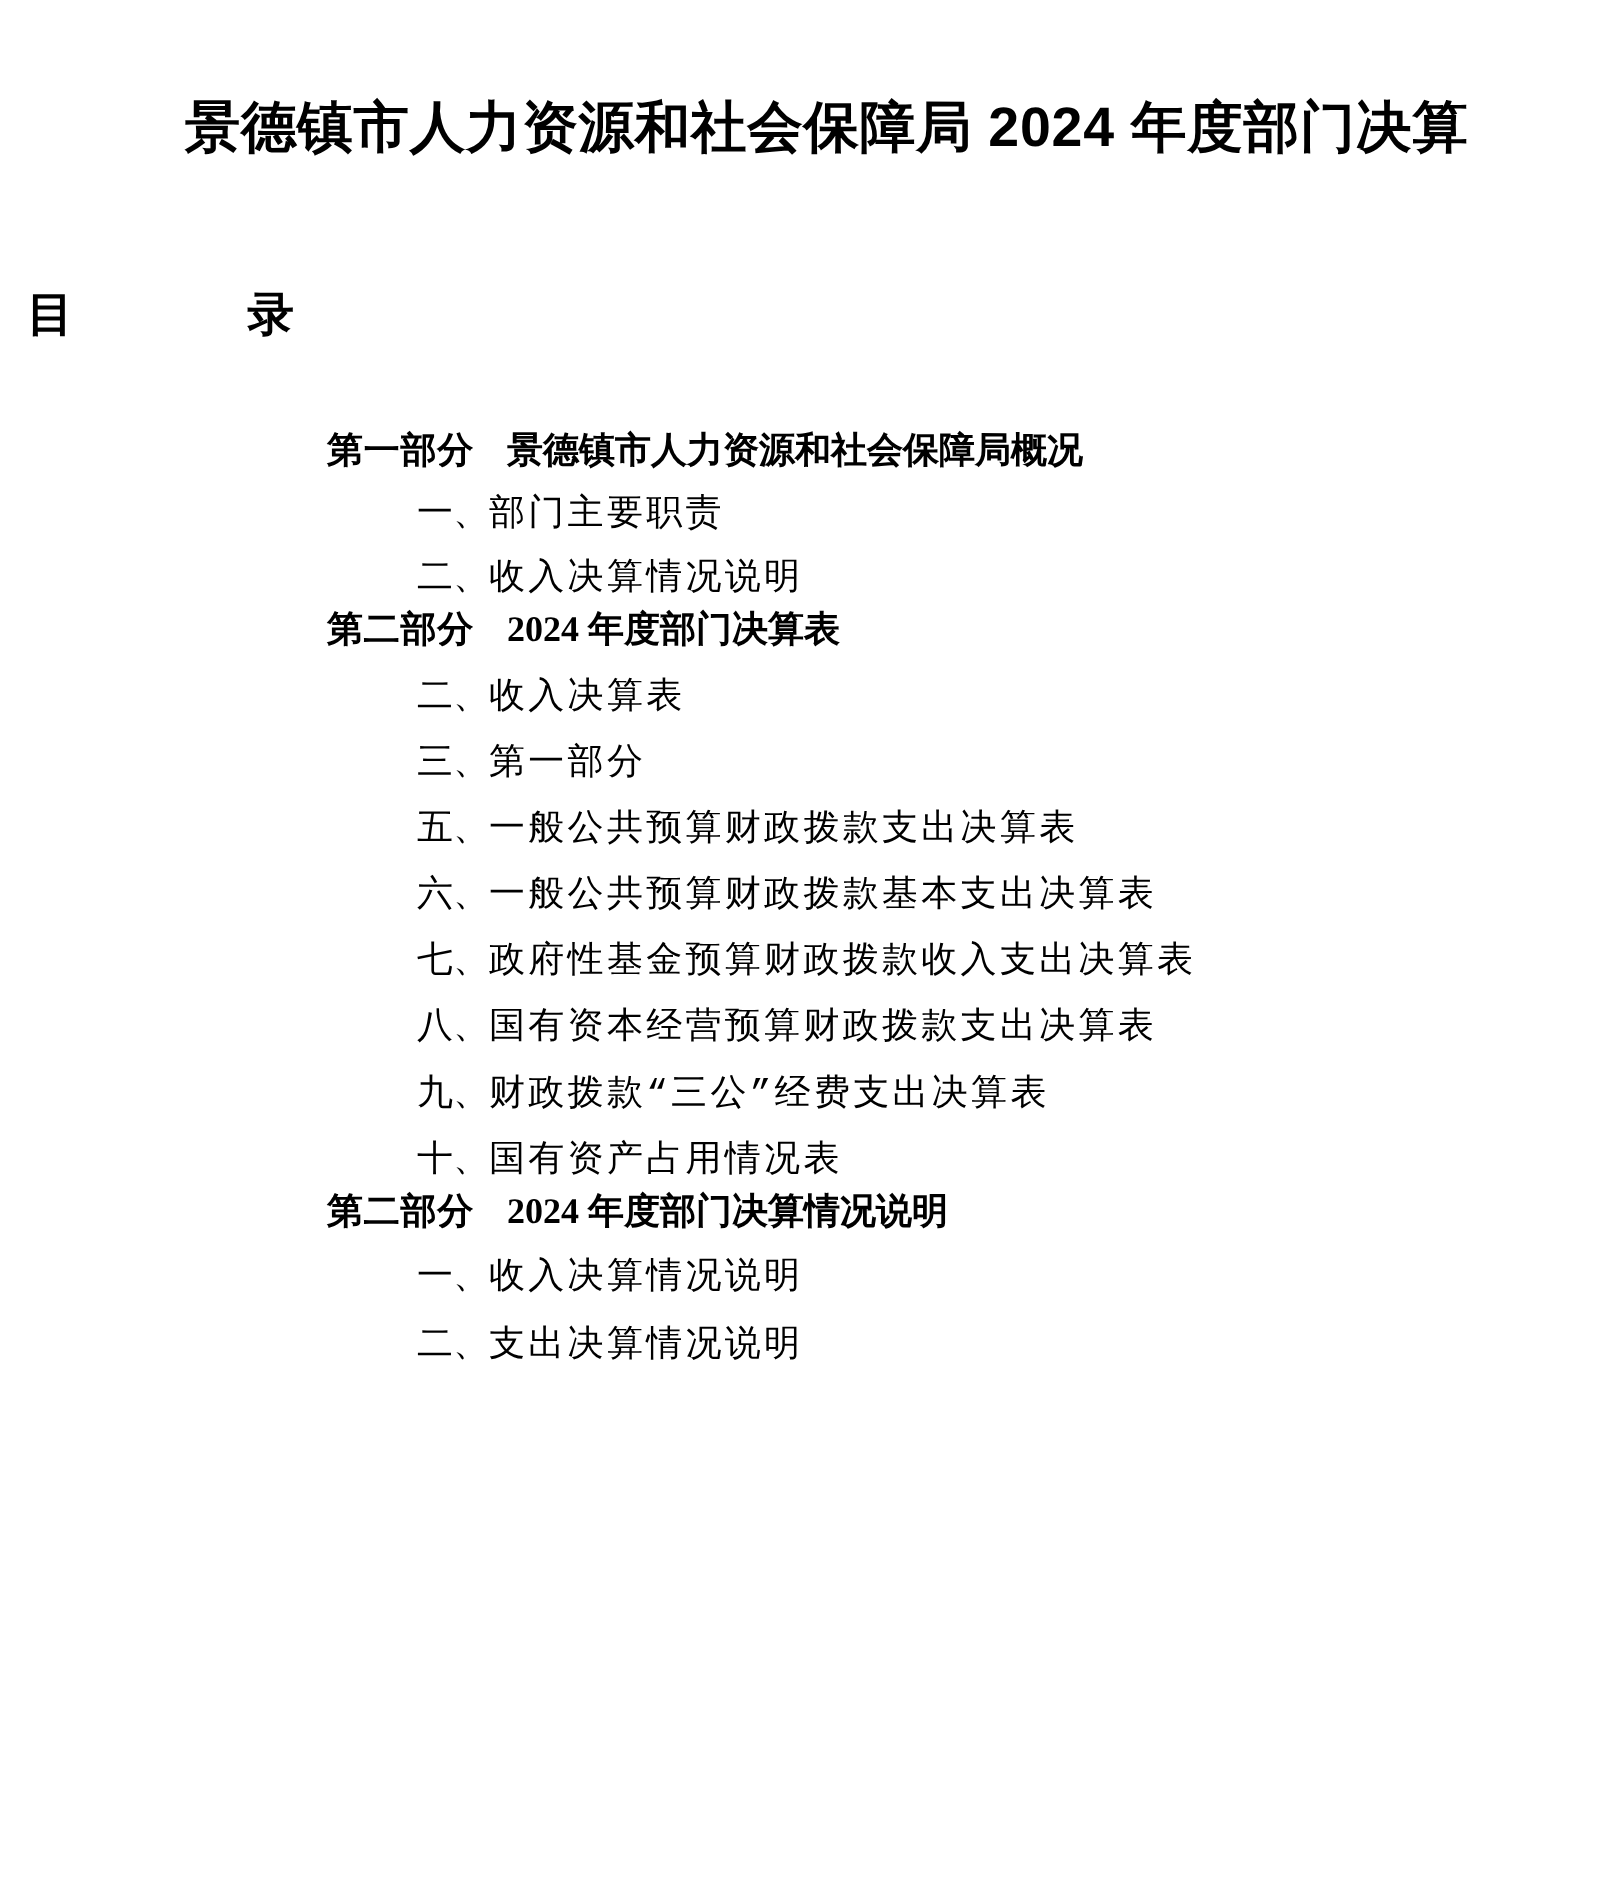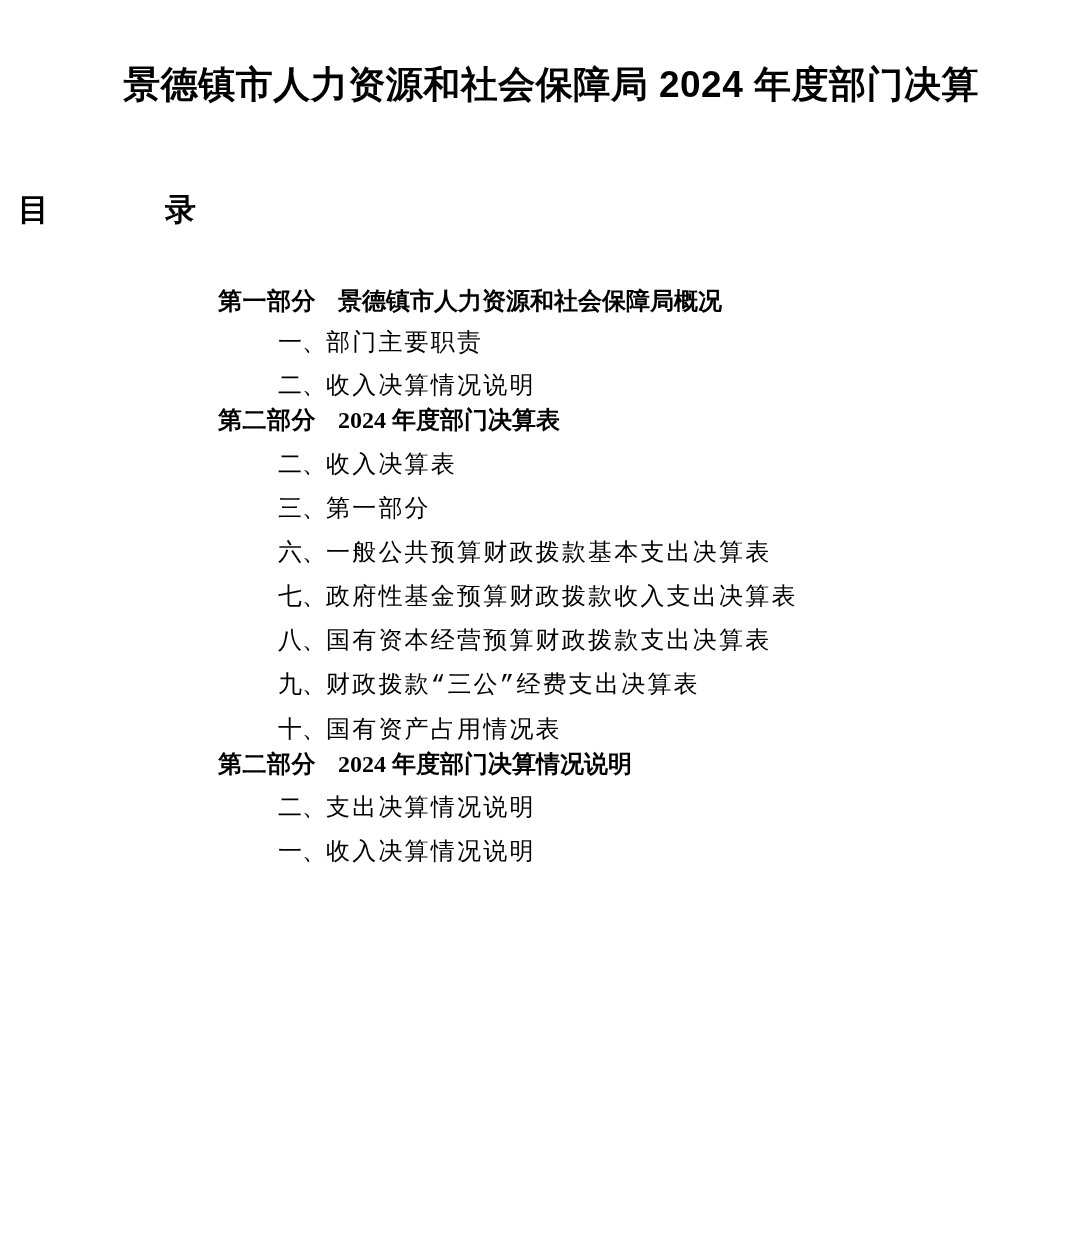--- a/index.html
+++ b/index.html
@@ -102,39 +102,42 @@
     <div class="toc-part">
       <span class="part-label">第二部分</span><span class="part-gap"></span><span>2024 年度部门决算表</span>
     </div>
     <div class="toc-item sub-tight">
       <span class="num">二、</span><span>收入决算表</span>
     </div>
     <div class="toc-item sub-tight">
       <span class="num">三、</span><span>第一部分</span>
     </div>
     <div class="toc-item sub-tight">
+      <span class="num">五、</span><span>一般公共预算财政拨款支出决算表</span>
+    </div>
+    <div class="toc-item sub-tight">
       <span class="num">六、</span><span>一般公共预算财政拨款基本支出决算表</span>
     </div>
     <div class="toc-item sub-tight">
       <span class="num">七、</span><span>政府性基金预算财政拨款收入支出决算表</span>
     </div>
     <div class="toc-item sub-tight">
       <span class="num">八、</span><span>国有资本经营预算财政拨款支出决算表</span>
     </div>
     <div class="toc-item sub-tight">
       <span class="num">九、</span><span>财政拨款“三公”经费支出决算表</span>
     </div>
     <div class="toc-item sub-tight">
       <span class="num">十、</span><span>国有资产占用情况表</span>
     </div>
 
     <div class="toc-part">
       <span class="part-label">第二部分</span><span class="part-gap"></span><span>2024 年度部门决算情况说明</span>
     </div>
     <div class="toc-item sub-tight">
-      <span class="num">二、</span><span>支出决算情况说明</span>
+      <span class="num">一、</span><span>收入决算情况说明</span>
     </div>
     <div class="toc-item sub-tight">
-      <span class="num">一、</span><span>收入决算情况说明</span>
+      <span class="num">二、</span><span>支出决算情况说明</span>
     </div>
 
   </div>
 </div>
 
 </body></html>

